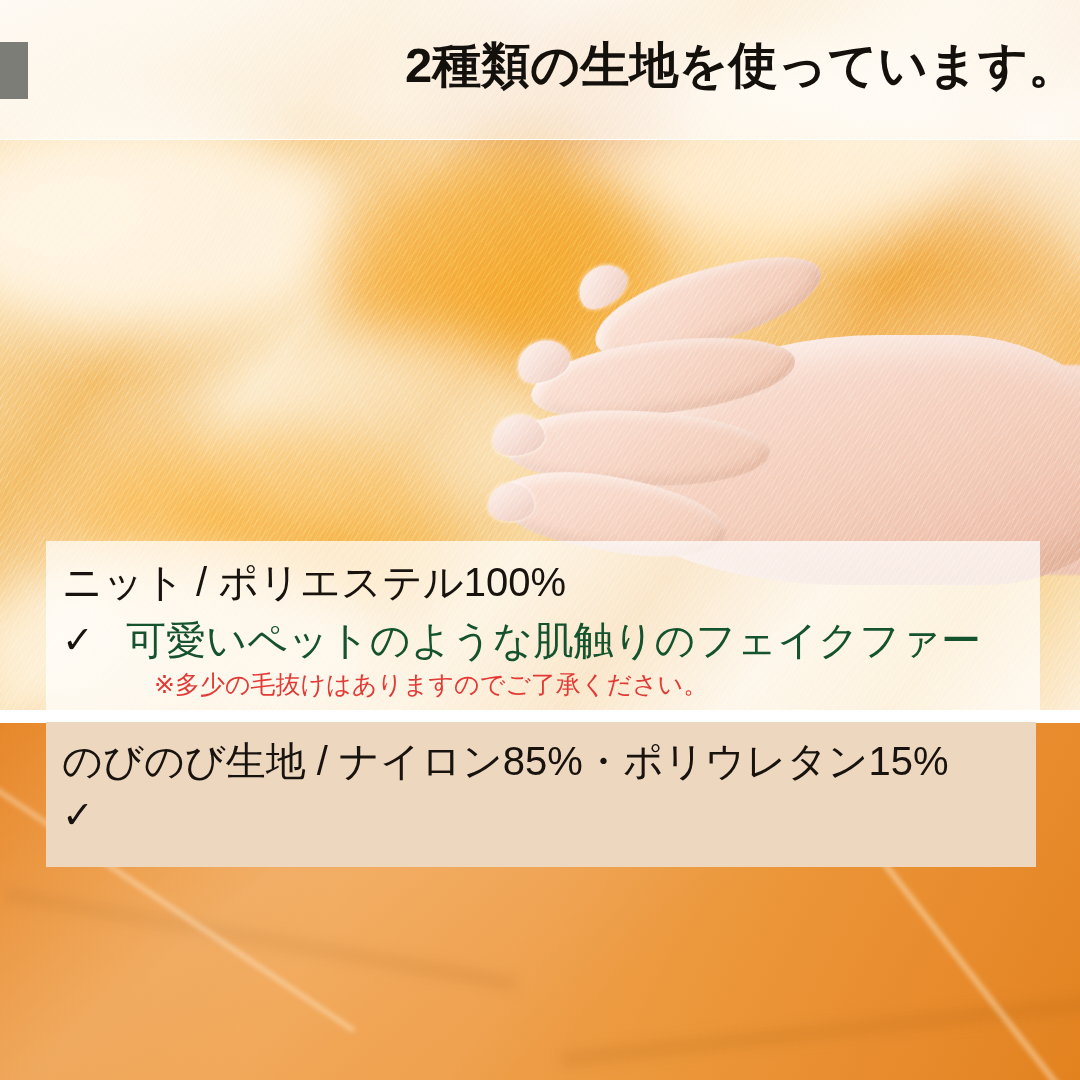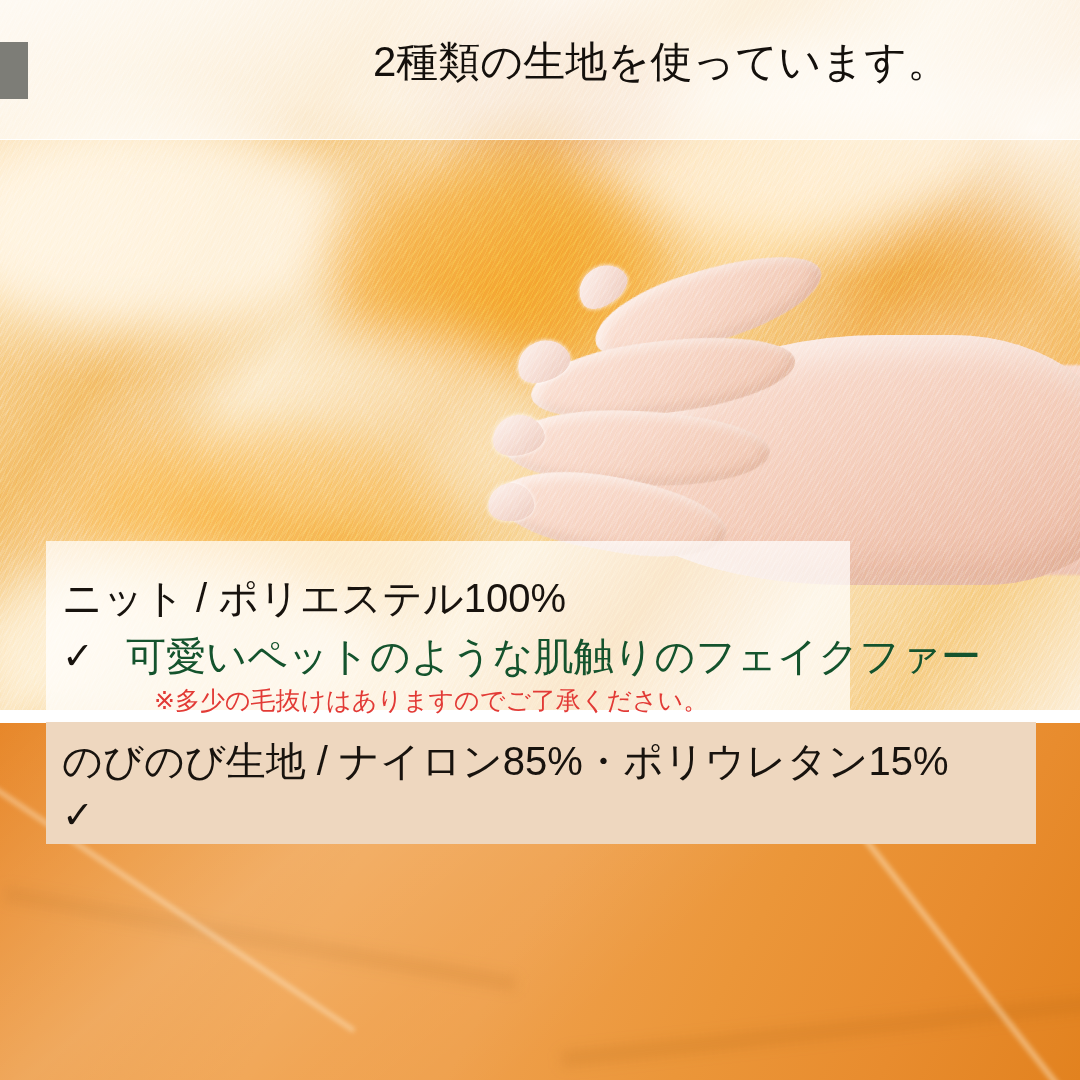--- a/index.html
+++ b/index.html
@@ -86,22 +86,22 @@
   }
   .header-marker{
     position:absolute;left:0;top:42px;width:28px;height:57px;background:#7d7d77;
   }
   .header-title{
     position:absolute;left:63px;top:28px;
     font-size:54px;font-weight:bold;color:#14100c;letter-spacing:1px;line-height:1;
     white-space:nowrap;
   }
   .header-sub{
-    position:absolute;left:373px;top:41px;
-    font-size:42px;font-weight:normal;color:#14100c;line-height:1;white-space:nowrap;
+    position:absolute;left:405px;top:41px;
+    font-size:49px;font-weight:bold;color:#14100c;line-height:1;white-space:nowrap;
   }
   .header-rule{
     position:absolute;left:0;top:139px;width:1080px;height:1px;background:rgba(255,255,255,.9);
   }
 
   
   .fabric-photo{
     position:absolute;left:0;top:722px;width:1080px;height:358px;overflow:hidden;
     background:
       linear-gradient(118deg,#e7872a 0%,#ec9539 16%,#f0a04a 34%,#efa04c 50%,#eb9639 68%,#e88c2e 84%,#e2821f 100%);
@@ -119,26 +119,26 @@
   .fold-b{left:560px;top:300px;width:560px;height:16px;transform:rotate(-6deg);}
 
   
   .divider{
     position:absolute;left:0;top:710px;width:1080px;height:13px;background:#ffffff;
   }
 
   
   .panel{position:absolute;box-sizing:border-box;}
   .panel-knit{
-    left:46px;top:541px;width:804px;height:169px;
+    left:46px;top:541px;width:994px;height:169px;
     background:rgba(255,255,255,.72);
-    padding:34px 0 0 16px;
+    padding:18px 0 0 16px;
   }
   .panel-stretch{
-    left:46px;top:722px;width:990px;height:122px;
+    left:46px;top:722px;width:990px;height:145px;
     background:#eed7bf;
     padding:16px 0 0 16px;
   }
   .panel-title{
     font-size:40px;font-weight:normal;color:#18130e;line-height:1.15;white-space:nowrap;
   }
   .panel-row{
     display:flex;align-items:center;margin-top:12px;white-space:nowrap;
   }
   .check-icon{

